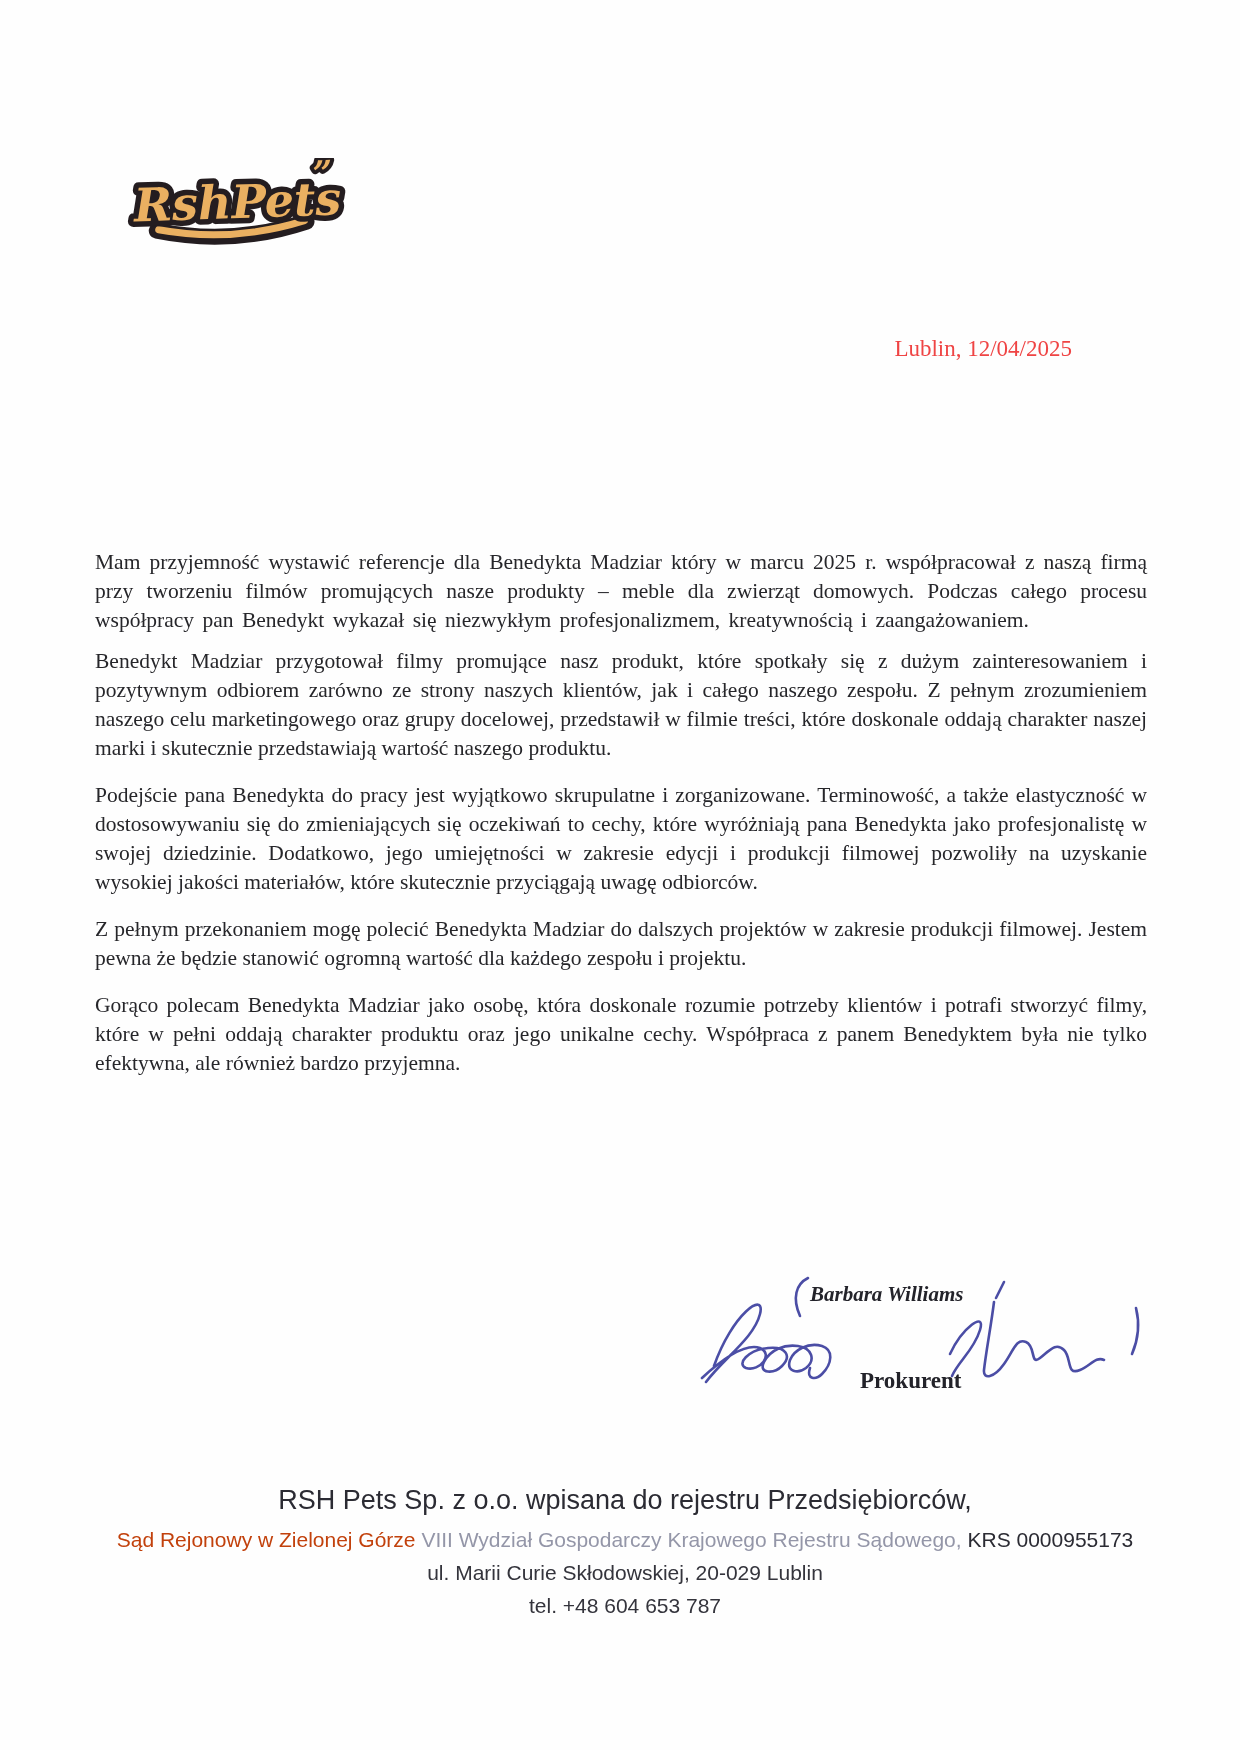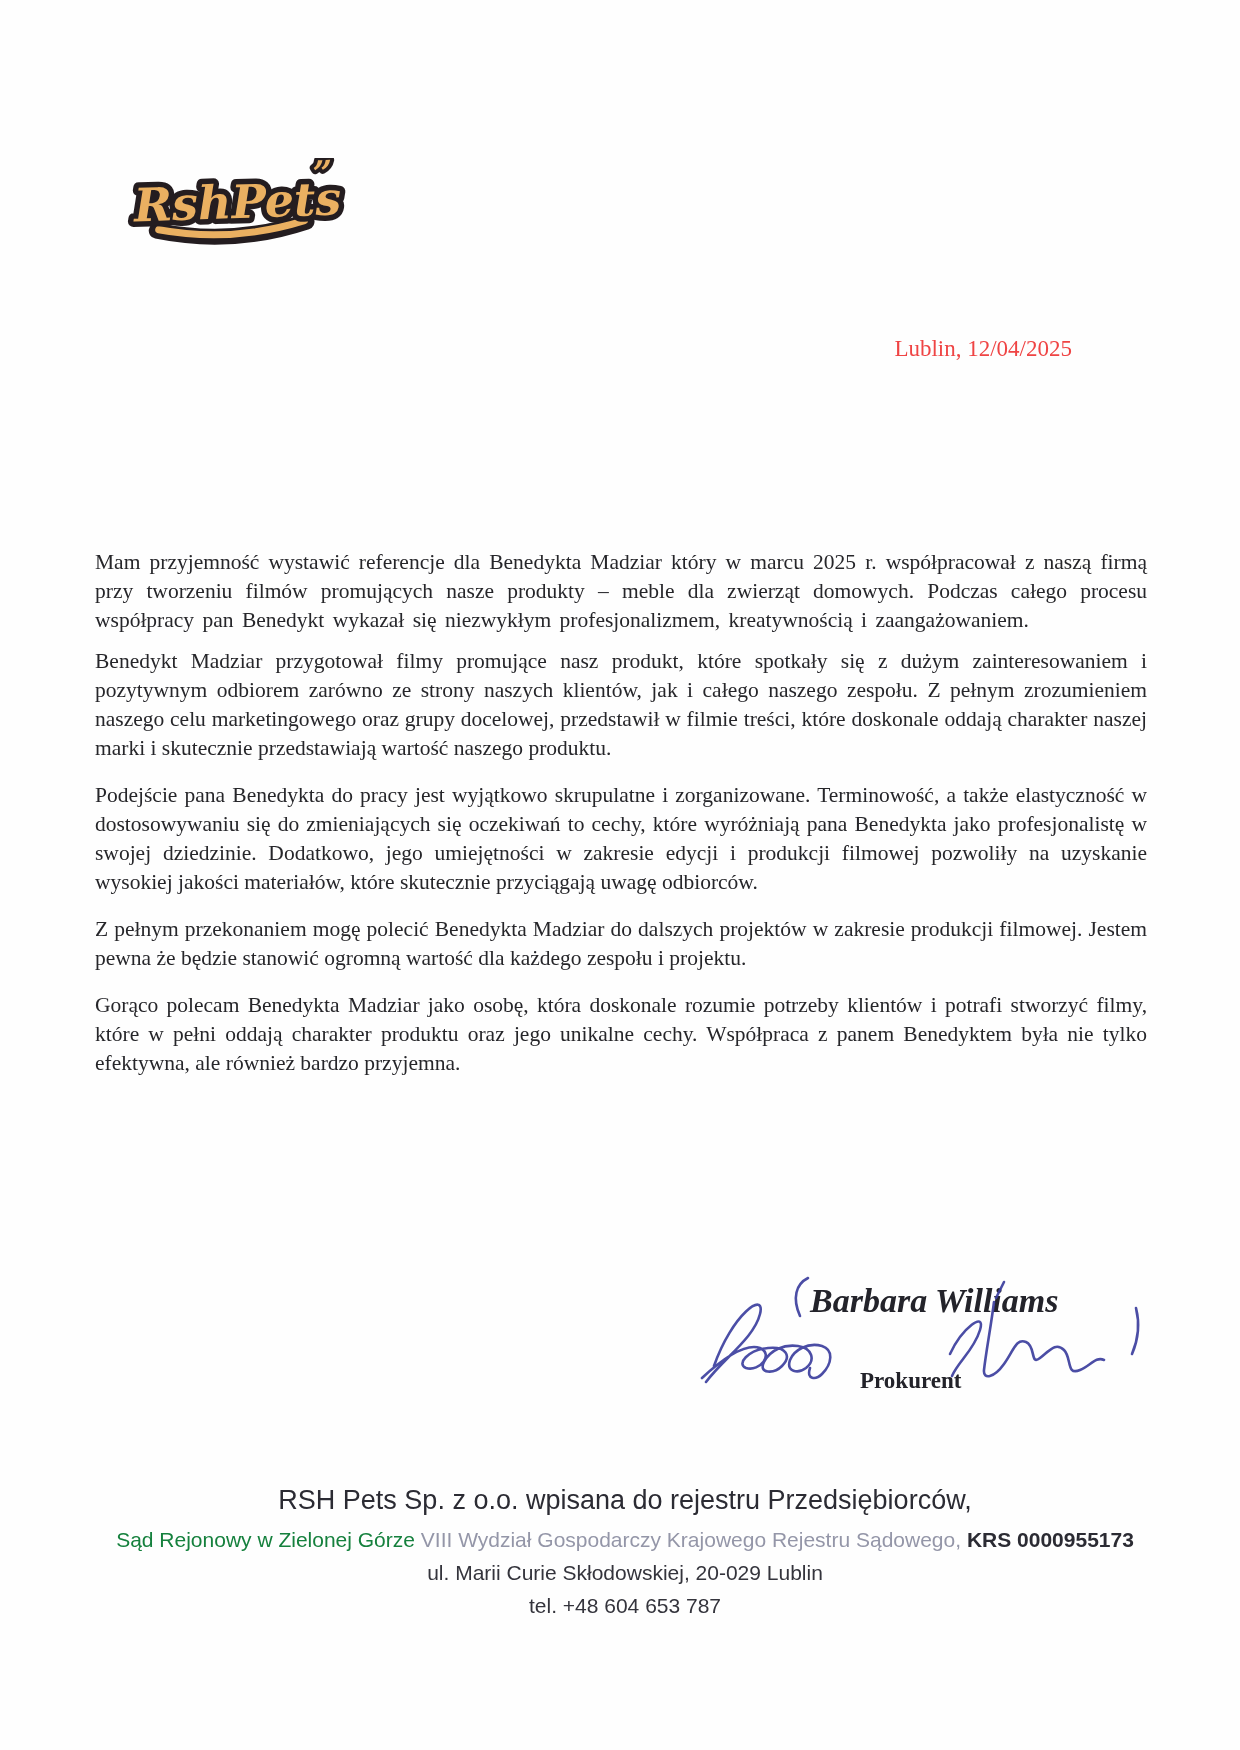--- a/index.html
+++ b/index.html
@@ -32,40 +32,40 @@
     font-size:21.5px; line-height:29px; text-align:justify;
     color:#26262a;
   }
   .body-text p { margin:0 0 18px 0; }
   .body-text p.first { margin-bottom:12px; word-spacing:3px; }
 
   
   .signature-block { position:absolute; left:688px; top:1282px; width:470px; height:130px; }
   .sig-name {
     position:absolute; left:122px; top:0;
-    font-style:italic; font-weight:bold; font-size:34px; color:#23232a;
+    font-style:italic; font-weight:bold; font-size:21px; color:#23232a;
     white-space:nowrap;
   }
   .sig-scrawl { position:absolute; left:0; top:-8px; }
   .sig-role {
     position:absolute; left:172px; top:70px;
     font-weight:bold; font-size:23px; color:#23232a;margin-top:16px;
   }
 
   
   .footer {
     position:absolute; left:95px; top:1485px; width:1060px;
     font-family:"Liberation Sans","DejaVu Sans",sans-serif;
     text-align:center;
   }
   .footer-line1 { font-size:27px; color:#2b2b33; margin-bottom:12px; }
   .footer-line2 { font-size:21px; margin-bottom:9px; }
-  .footer-court { color:#15803d; }
+  .footer-court { color:#c2410c; }
   .footer-division { color:#9496a8; }
-  .footer-krs { color:#2b2b33; font-weight:700; }
+  .footer-krs { color:#2b2b33; font-weight:400; }
   .footer-line3 { font-size:21px; color:#34343c; margin-bottom:9px; }
   .footer-line4 { font-size:21px; color:#34343c; }
 </style>
 </head>
 <body>
 
 <div class="page">
 
   <div class="logo">
     <svg width="220" height="100" viewBox="0 0 220 100">

